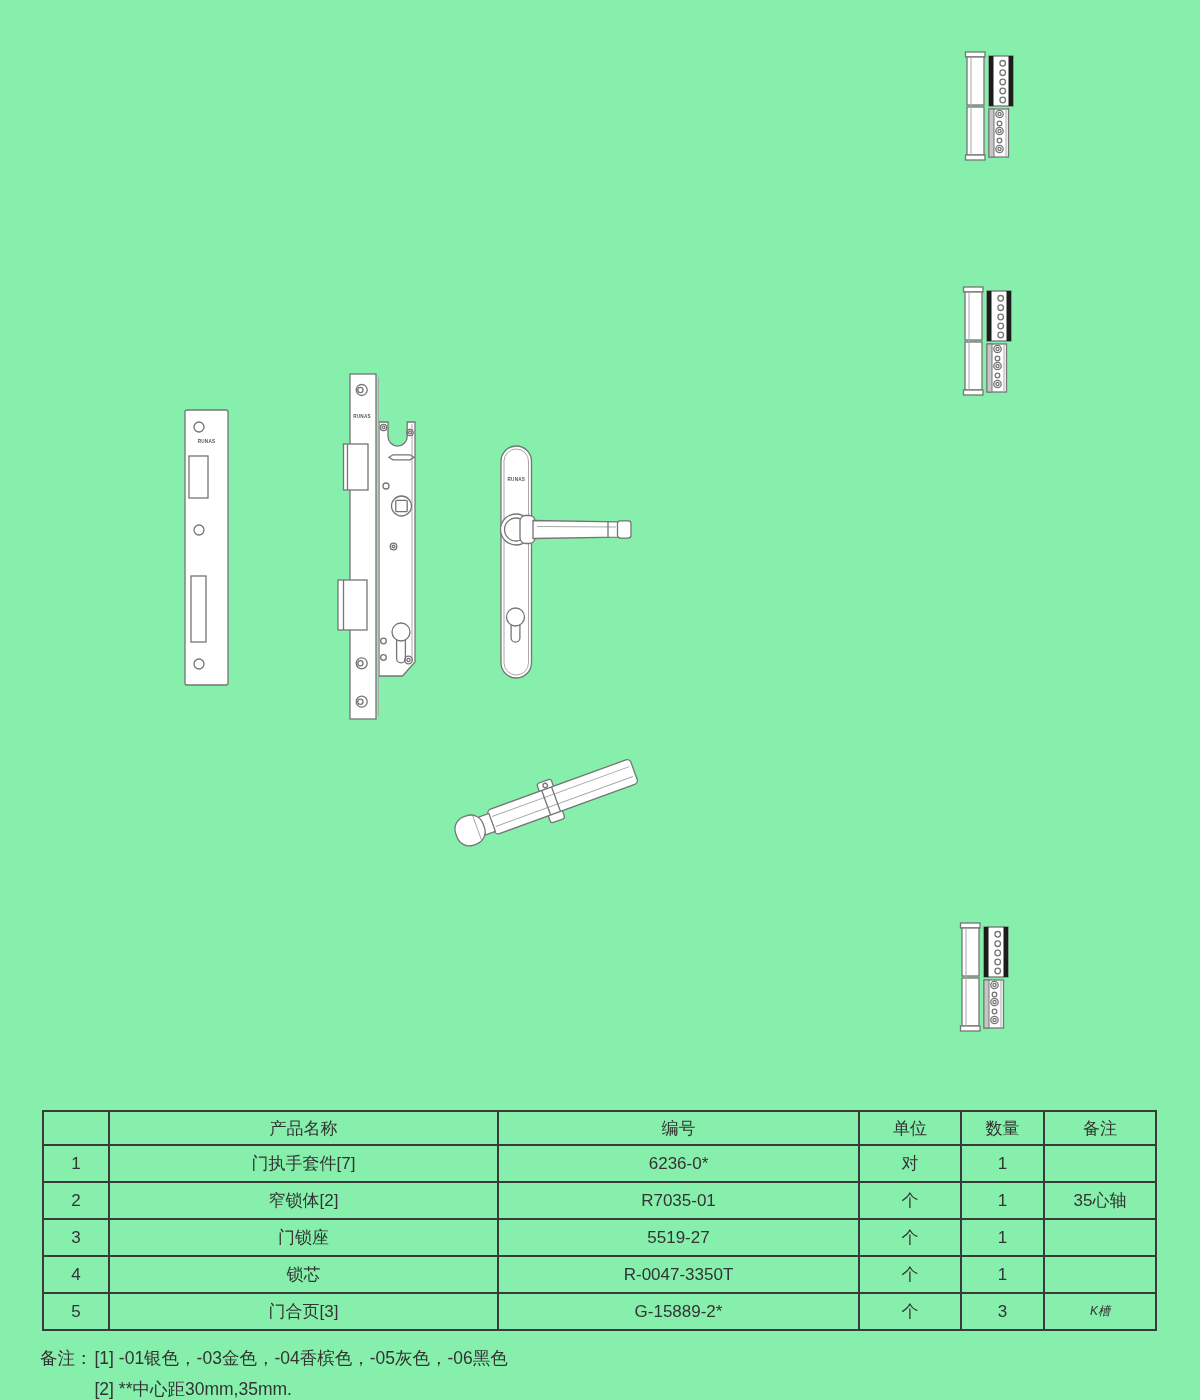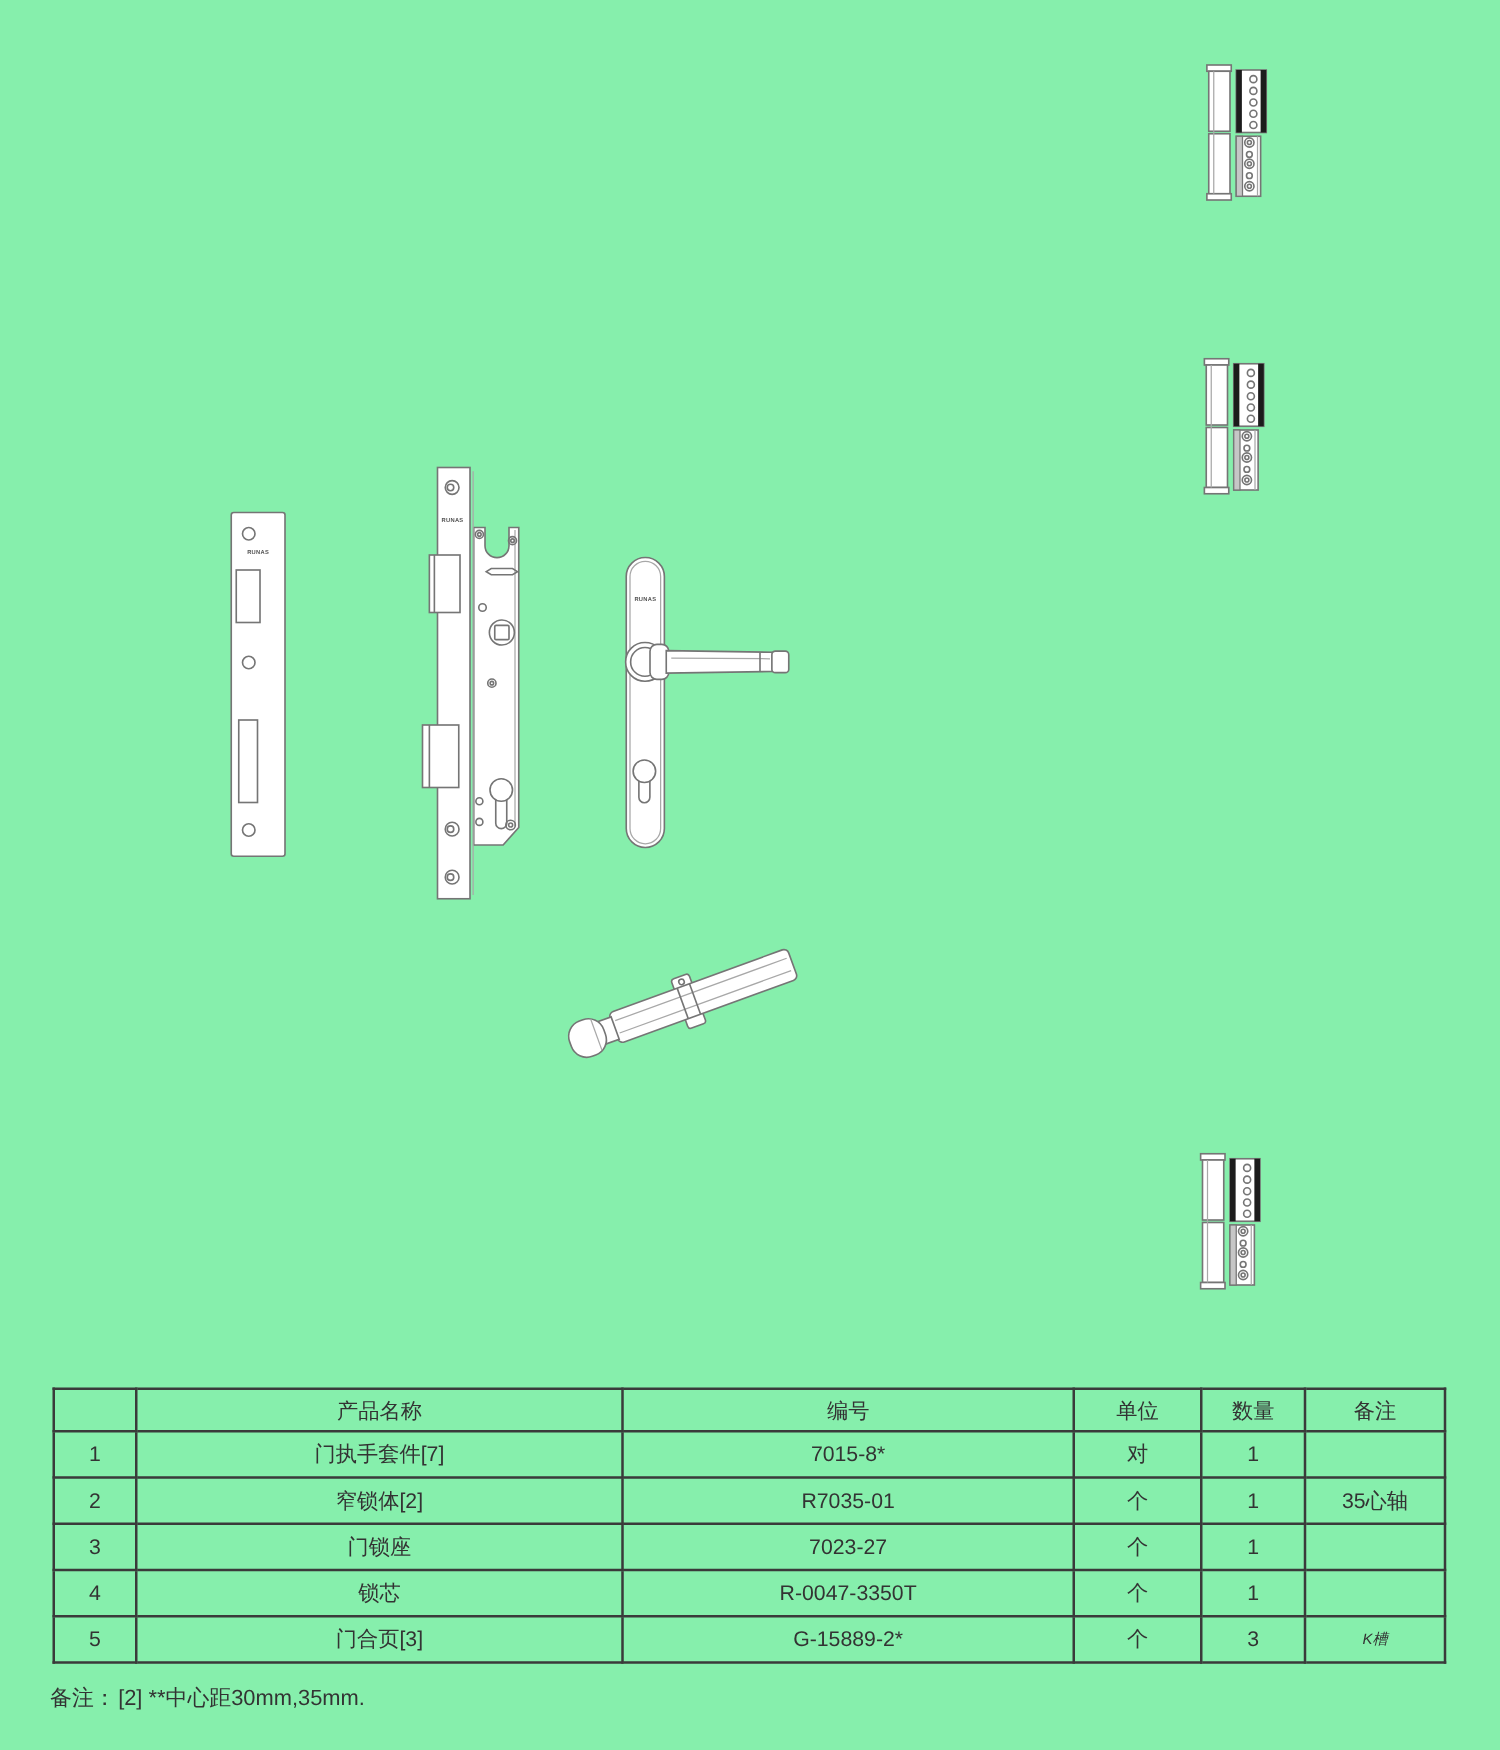--- a/index.html
+++ b/index.html
@@ -176,37 +176,37 @@
         <th>编号</th>
         <th>单位</th>
         <th>数量</th>
         <th>备注</th>
       </tr>
     </thead>
     <tbody>
       <tr>
         <td>1</td>
         <td>门执手套件[7]</td>
-        <td>7015-8*</td>
+        <td>6236-0*</td>
         <td>对</td>
         <td>1</td>
         <td></td>
       </tr>
       <tr>
         <td>2</td>
         <td>窄锁体[2]</td>
         <td>R7035-01</td>
         <td>个</td>
         <td>1</td>
         <td>35心轴</td>
       </tr>
       <tr>
         <td>3</td>
         <td>门锁座</td>
-        <td>7023-27</td>
+        <td>5519-27</td>
         <td>个</td>
         <td>1</td>
         <td></td>
       </tr>
       <tr>
         <td>4</td>
         <td>锁芯</td>
         <td>R-0047-3350T</td>
         <td>个</td>
         <td>1</td>
@@ -219,17 +219,18 @@
         <td>个</td>
         <td>3</td>
         <td>K槽</td>
       </tr>
     </tbody>
   </table>
 
   <div class="notes">
     <span class="notes-label">备注：</span>
     <div class="note-lines">
+      <div>[1] -01银色，-03金色，-04香槟色，-05灰色，-06黑色</div>
       <div>[2] **中心距30mm,35mm.</div>
     </div>
   </div>
 
 </div>
 
 </body></html>

